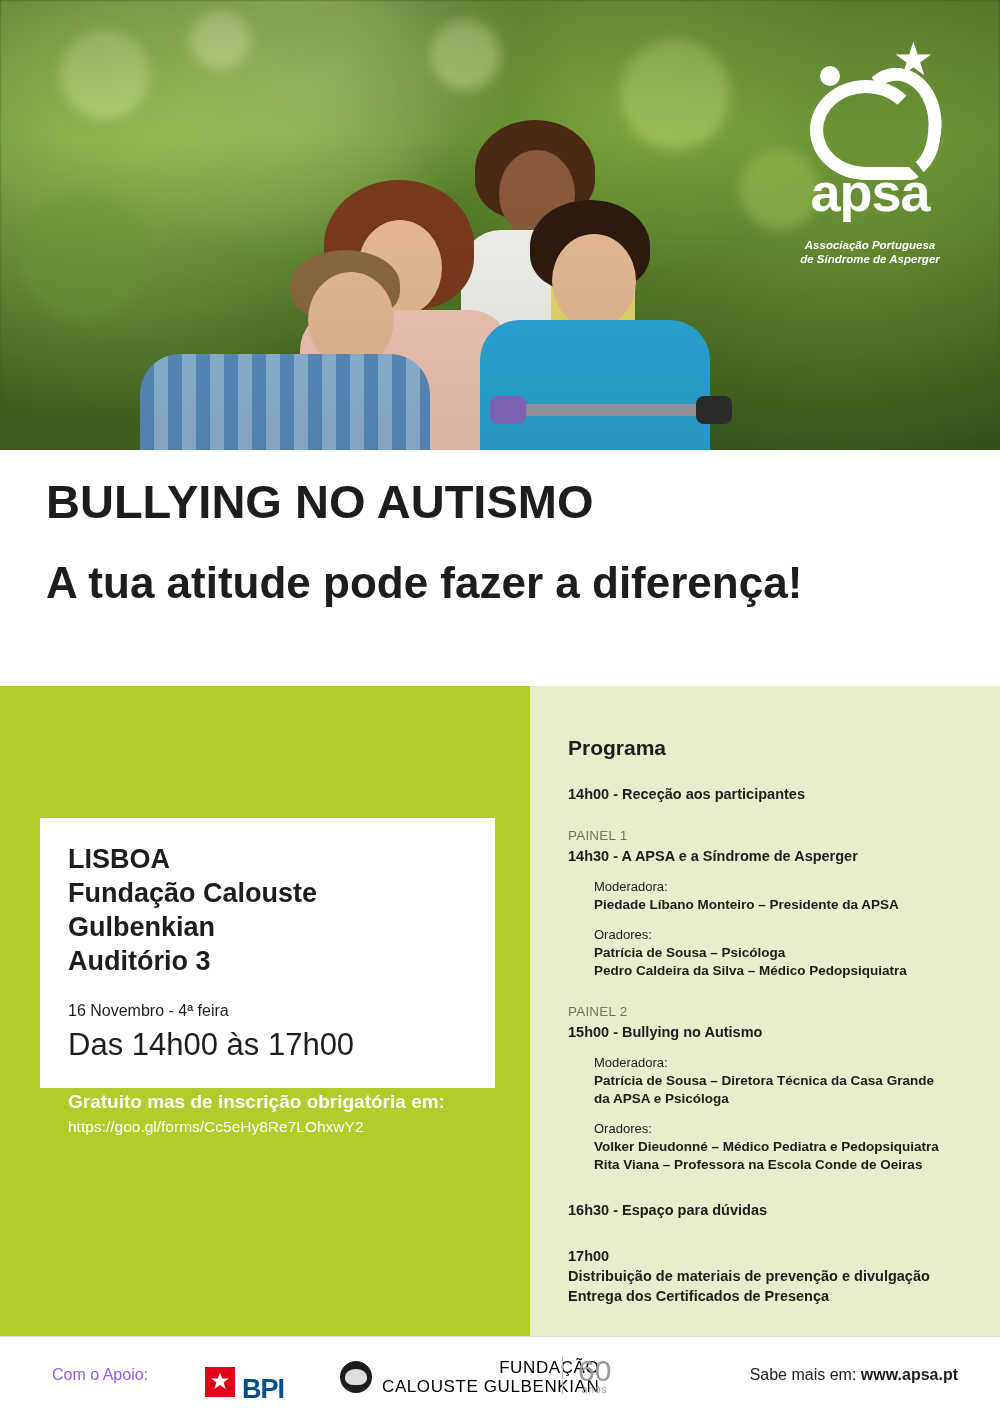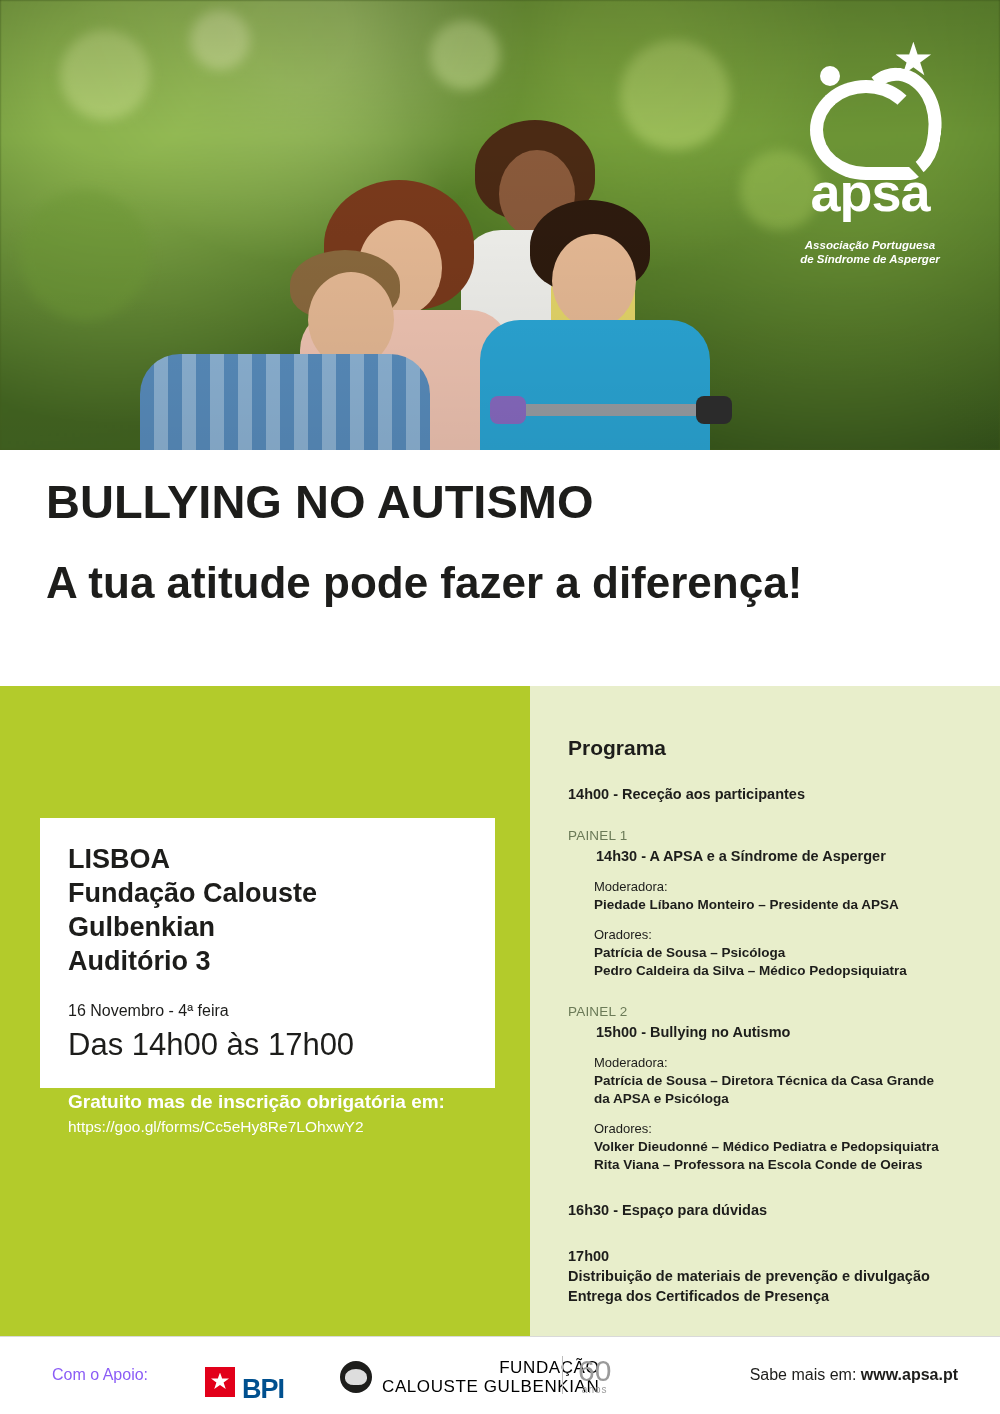--- a/index.html
+++ b/index.html
@@ -258,21 +258,20 @@
     font-size: 13.5px;
     color: #6b7a57;
     margin-top: 24px;
     letter-spacing: .2px;
   }
   .prog-head {
     font-size: 14.5px;
     font-weight: bold;
     margin-top: 3px;
     line-height: 20px;
-    margin-left: 28px;
   }
   .prog-sub {
     margin-left: 26px;
     margin-top: 12px;
   }
   .prog-role {
     font-size: 13px;
     line-height: 18px;
   }
   .prog-name {

